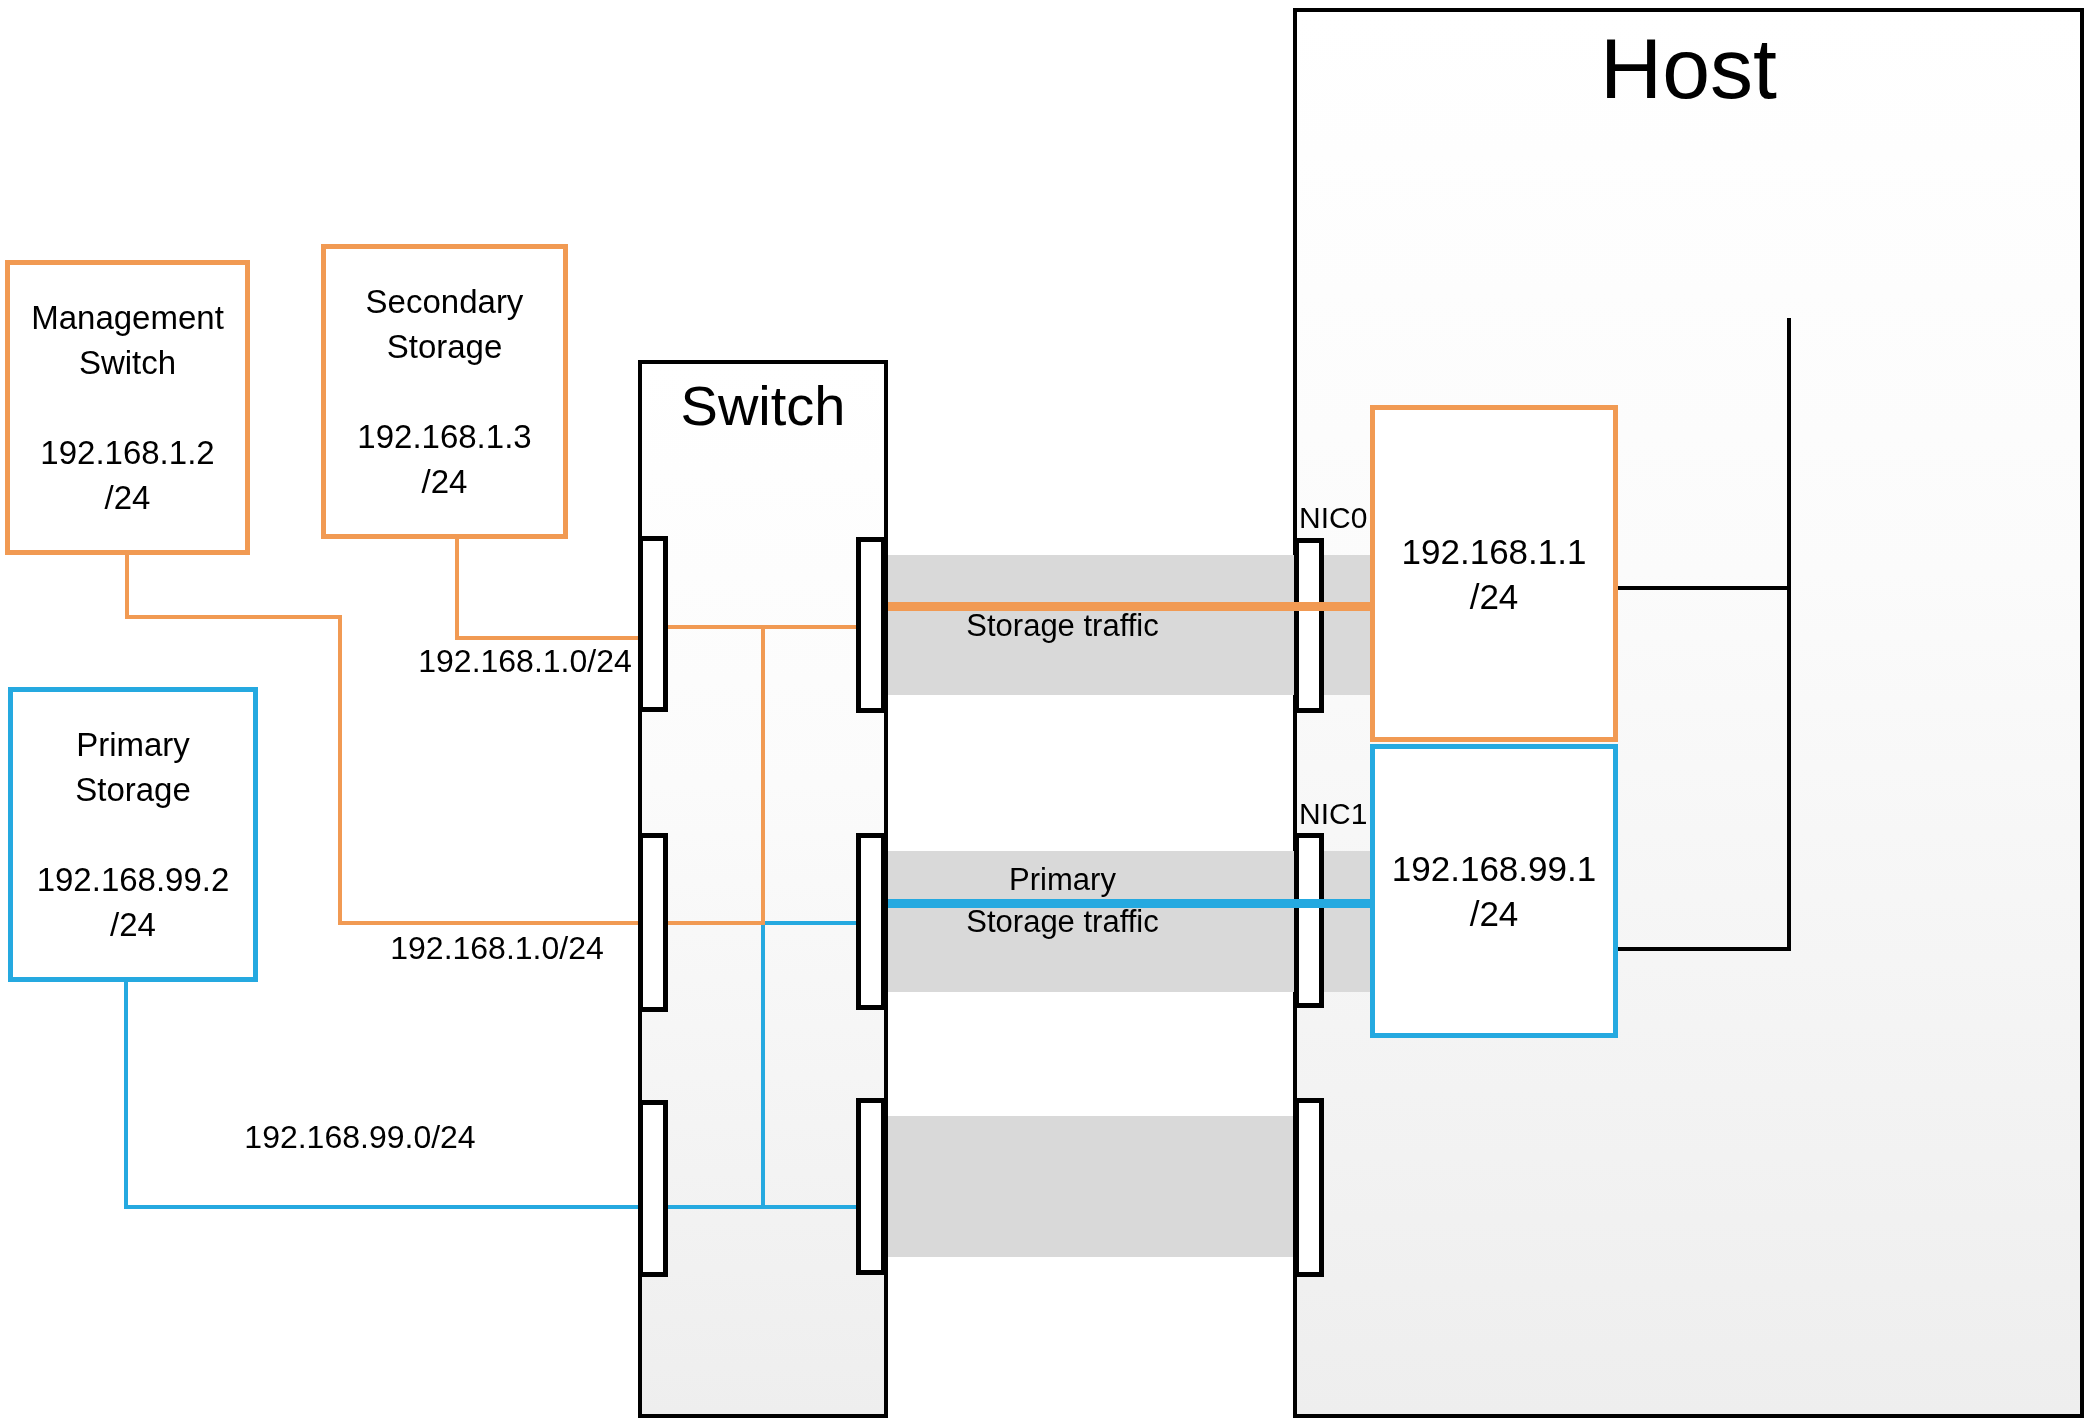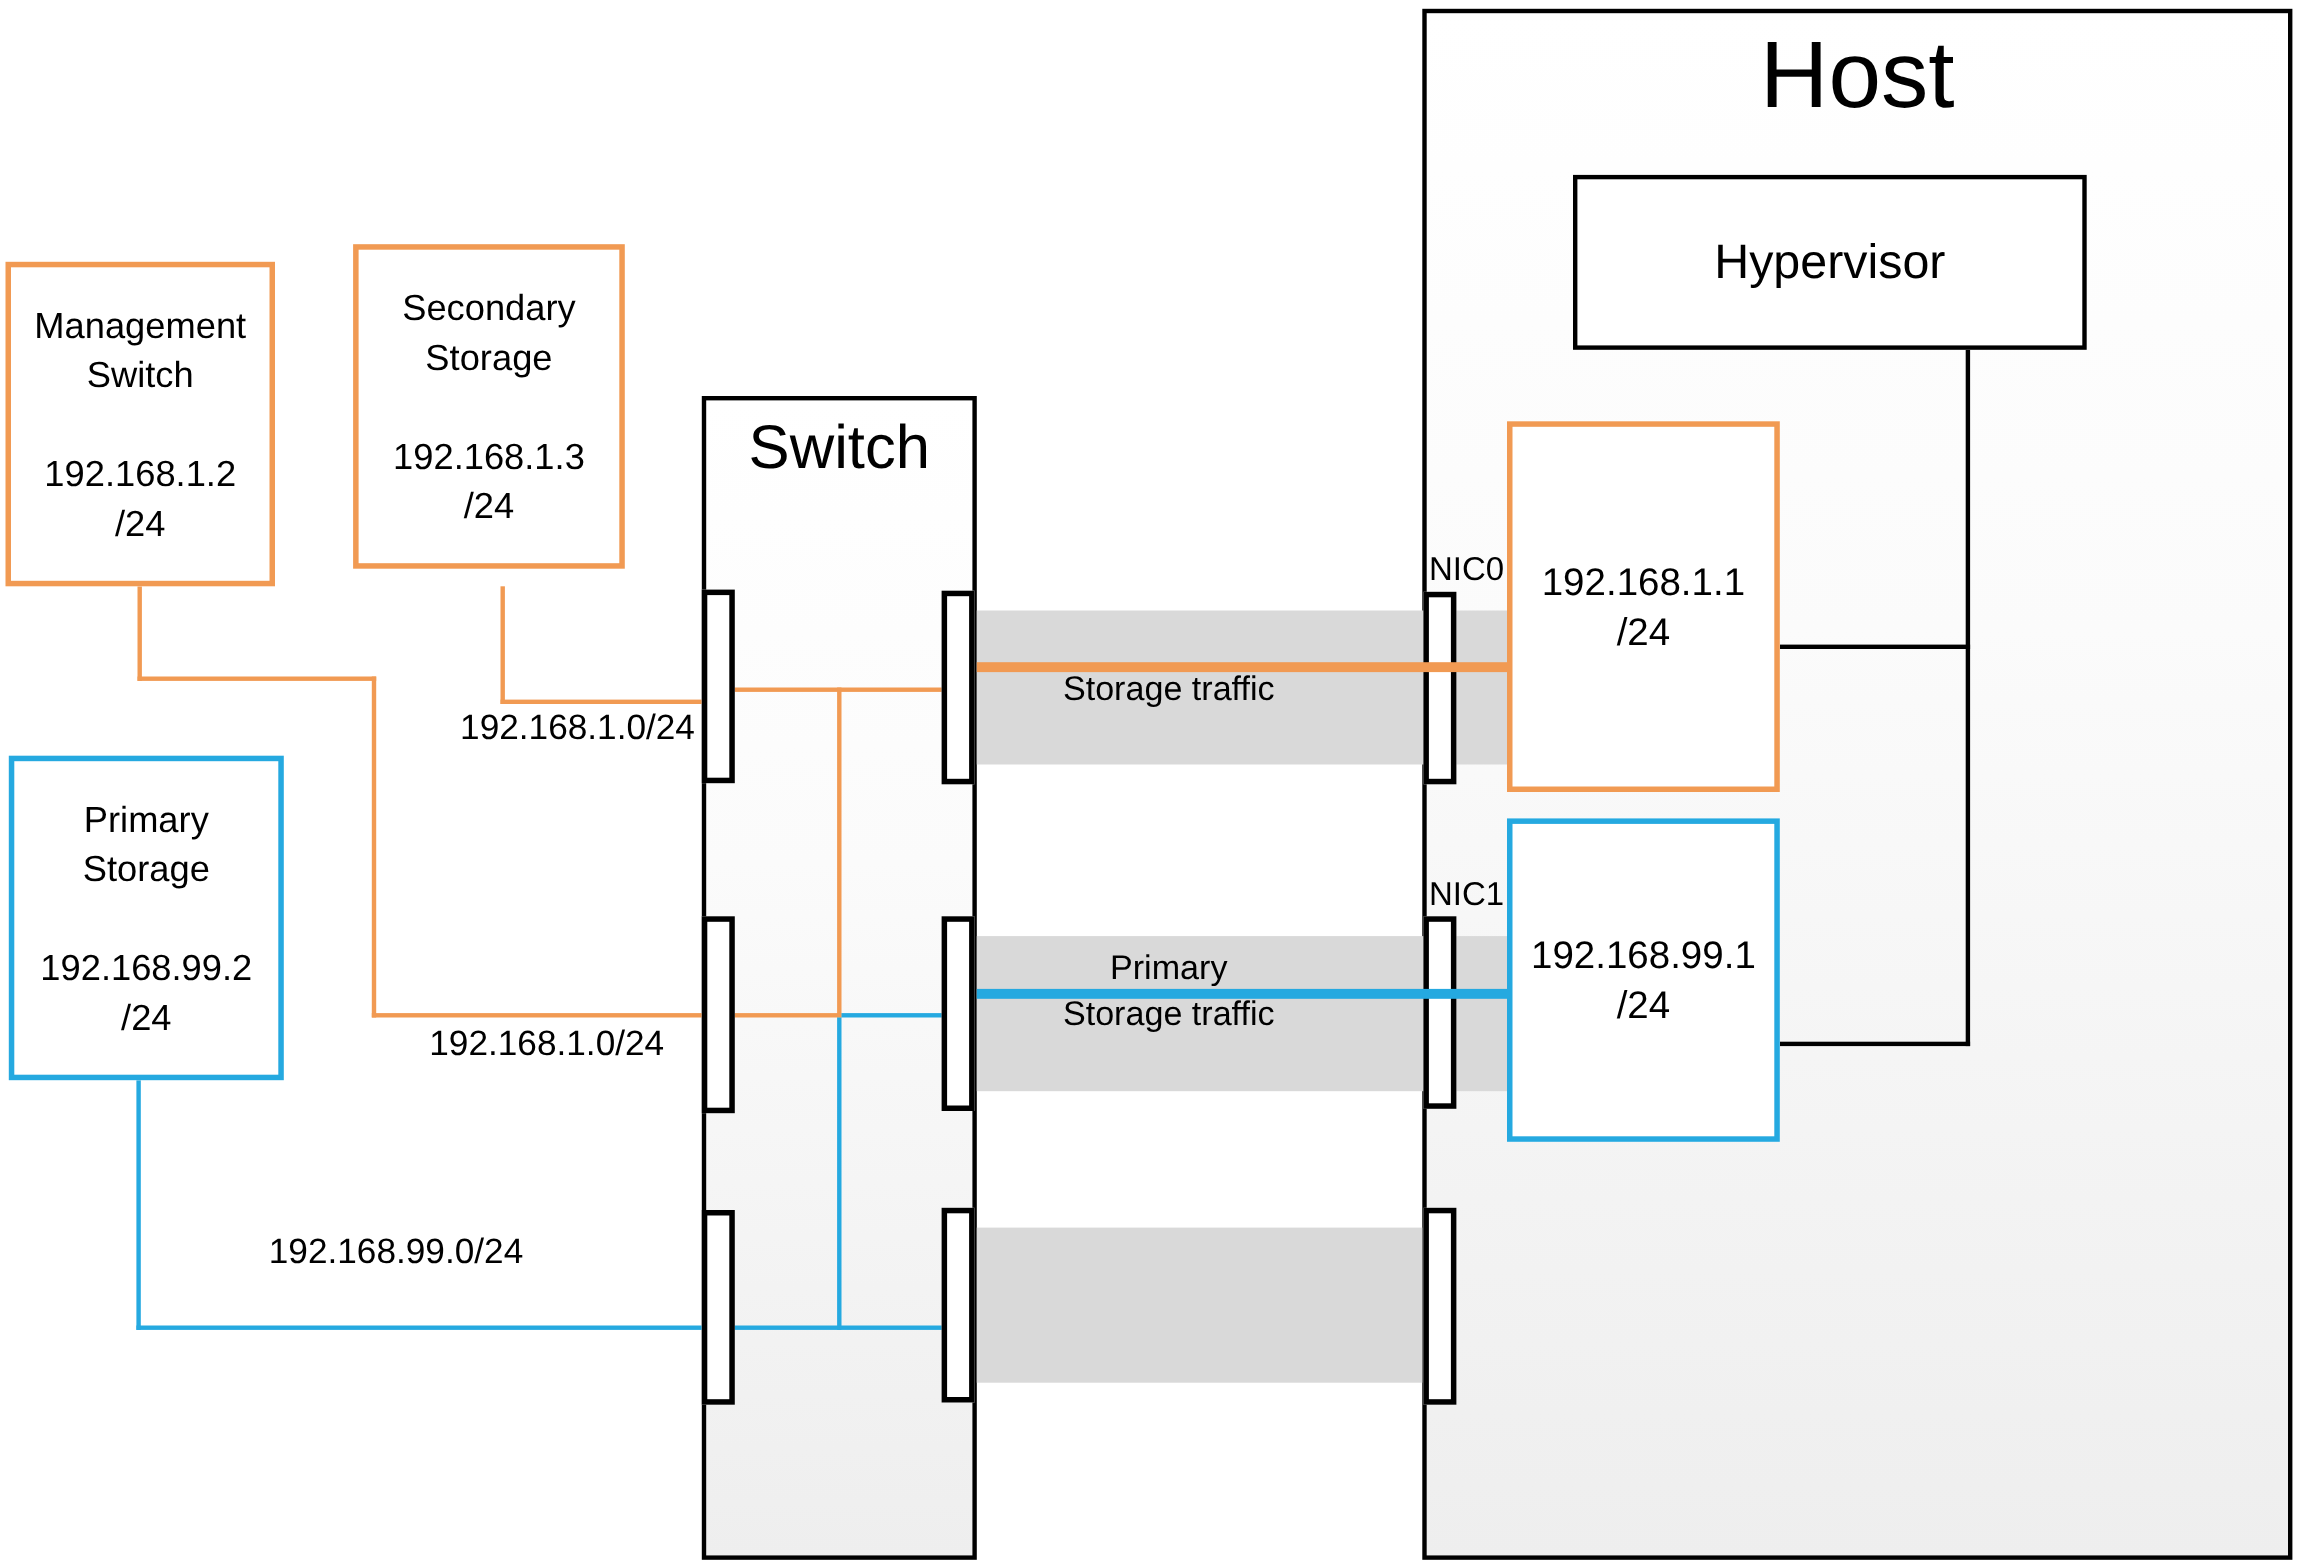--- a/index.html
+++ b/index.html
@@ -5,21 +5,21 @@
   html,body{margin:0;padding:0;background:#fff;}
   .canvas{
     position:relative;width:2088px;height:1422px;overflow:hidden;
     font-family:"Liberation Sans",sans-serif;color:#000;background:#fff;
   }
   .abs{position:absolute;box-sizing:border-box;}
   
   .bigbox{background:linear-gradient(180deg,#ffffff 0%,#fbfbfb 40%,#eeeeee 100%);border:4px solid #000;z-index:1;}
   .whitebox{background:#fff;border:4px solid #000;z-index:6;}
   
-  .orangebox{background:#fff;border:5px solid #F19A53;z-index:6;}
+  .orangebox{background:#fff;border:5px solid #F19A53;z-index:6;margin-top:22px;}
   .bluebox{background:#fff;border:5px solid #25A9E0;z-index:6;}
   
   .band{background:#D9D9D9;z-index:2;}
   
   .line{z-index:3;}
   .orange{background:#F19A53;}
   .blue{background:#25A9E0;}
   .black{background:#000;}
   .thick{z-index:5;}
   
@@ -107,23 +107,20 @@
   <div class="abs bluebox" style="left:8px;top:687px;width:250px;height:295px;">
     <div class="nodetext">
       <div>Primary</div>
       <div>Storage</div>
       <div class="gap"></div>
       <div>192.168.99.2</div>
       <div>/24</div>
     </div>
   </div>
 
-  <div class="abs whitebox" style="left:1430px;top:159px;width:467px;height:159px;">
-    <div class="title-hyp">Hypervisor</div>
-  </div>
 
   <div class="abs orangebox" style="left:1370px;top:383px;width:248px;height:337px;">
     <div class="nictext">
       <div>192.168.1.1</div>
       <div>/24</div>
     </div>
   </div>
   <div class="abs bluebox" style="left:1370px;top:744px;width:248px;height:294px;">
     <div class="nictext">
       <div>192.168.99.1</div>

